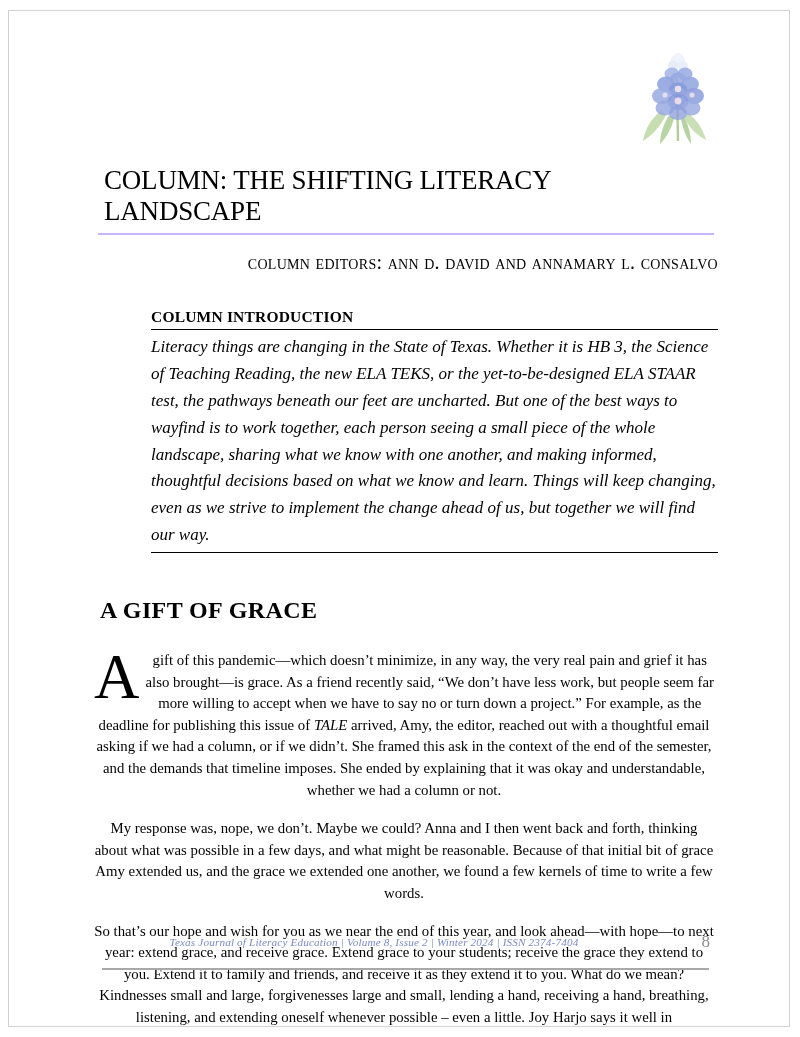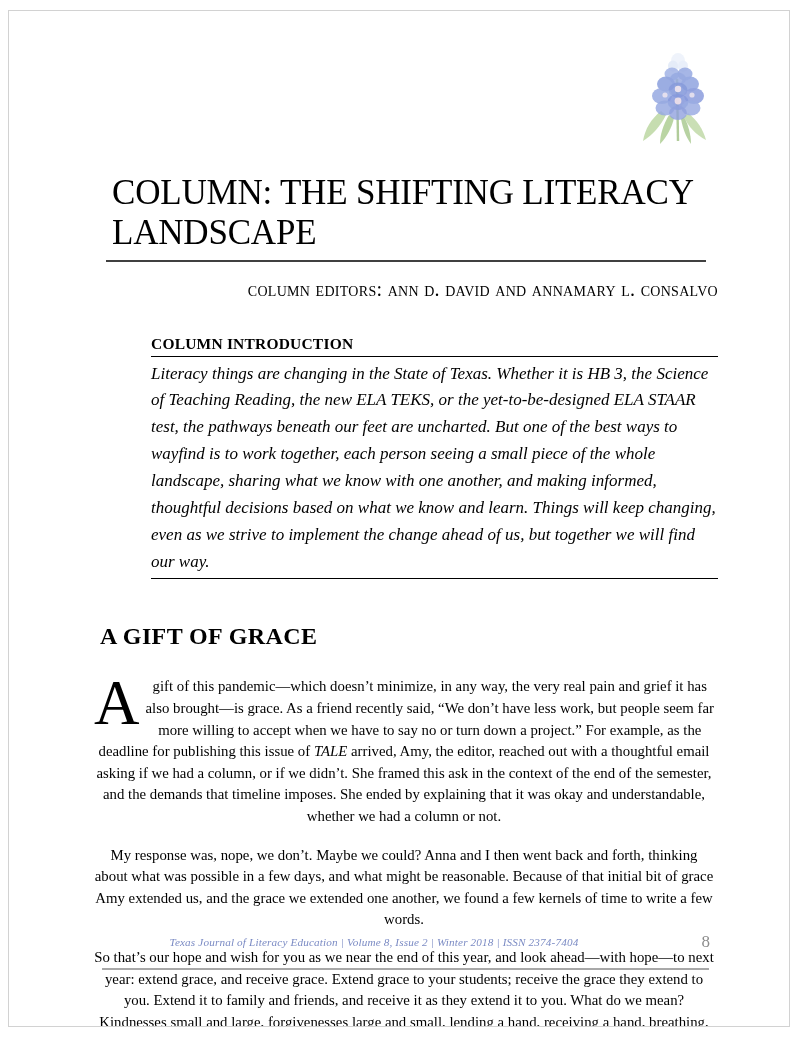--- a/index.html
+++ b/index.html
@@ -43,27 +43,27 @@
   .content {
     position: absolute;
     left: 85px;
     top: 150px;
     width: 624px;
   }
 
   
   .col-title {
     font-family: "Liberation Serif", serif;
-    font-size: 35px;
+    font-size: 27px;
     line-height: 1.15;
     letter-spacing: -0.2px;
     font-weight: normal;
-    margin: 12px;
+    margin: 4px;
     padding: 0 0 6px 6px;
-    border-bottom: 2px solid #404040;
+    border-bottom: 2px solid #c4b5fd;
     text-transform: uppercase;
   }
 
   .editors {
     margin: 16px 0 0 0;
     text-align: right;
     font-size: 20px;
     letter-spacing: 0.3px;
     font-variant: small-caps;
     text-transform: lowercase;
@@ -221,19 +221,19 @@
     <div class="body-copy">
       <p class="para first">A gift of this pandemic—which doesn’t minimize, in any way, the very real pain and grief it has also brought—is grace.  As a friend recently said, “We don’t have less work, but people seem far more willing to accept when we have to say no or turn down a project.” For example, as the deadline for publishing this issue of <em>TALE</em> arrived, Amy, the editor, reached out with a thoughtful email asking if we had a column, or if we didn’t.  She framed this ask in the context of the end of the semester, and the demands that timeline imposes. She ended by explaining that it was okay and understandable, whether we had a column or not.</p>
       <p class="para">My response was, nope, we don’t.  Maybe we could?  Anna and I then went back and forth, thinking about what was possible in a few days, and what might be reasonable.  Because of that initial bit of grace Amy extended us, and the grace we extended one another, we found a few kernels of time to write a few words.</p>
       <p class="para">So that’s our hope and wish for you as we near the end of this year, and look ahead—with hope—to next year: extend grace, and receive grace.  Extend grace to your students; receive the grace they extend to you. Extend it to family and friends, and receive it as they extend it to you. What do we mean? Kindnesses small and large, forgivenesses large and small, lending a hand, receiving a hand, breathing, listening, and extending oneself whenever possible – even a little. Joy Harjo says it well in</p>
     </div>
 
   </div>
 
   <div class="footer">
     <div class="footer-row">
-      <div class="footer-text">Texas Journal of Literacy Education  |  Volume 8, Issue 2  |  Winter 2018  |  ISSN 2374-7404</div>
+      <div class="footer-text">Texas Journal of Literacy Education  |  Volume 8, Issue 2  |  Winter 2024  |  ISSN 2374-7404</div>
       <div class="page-num">8</div>
     </div>
     <div class="footer-rule"></div>
   </div>
 
 </div>
 
 </body></html>

